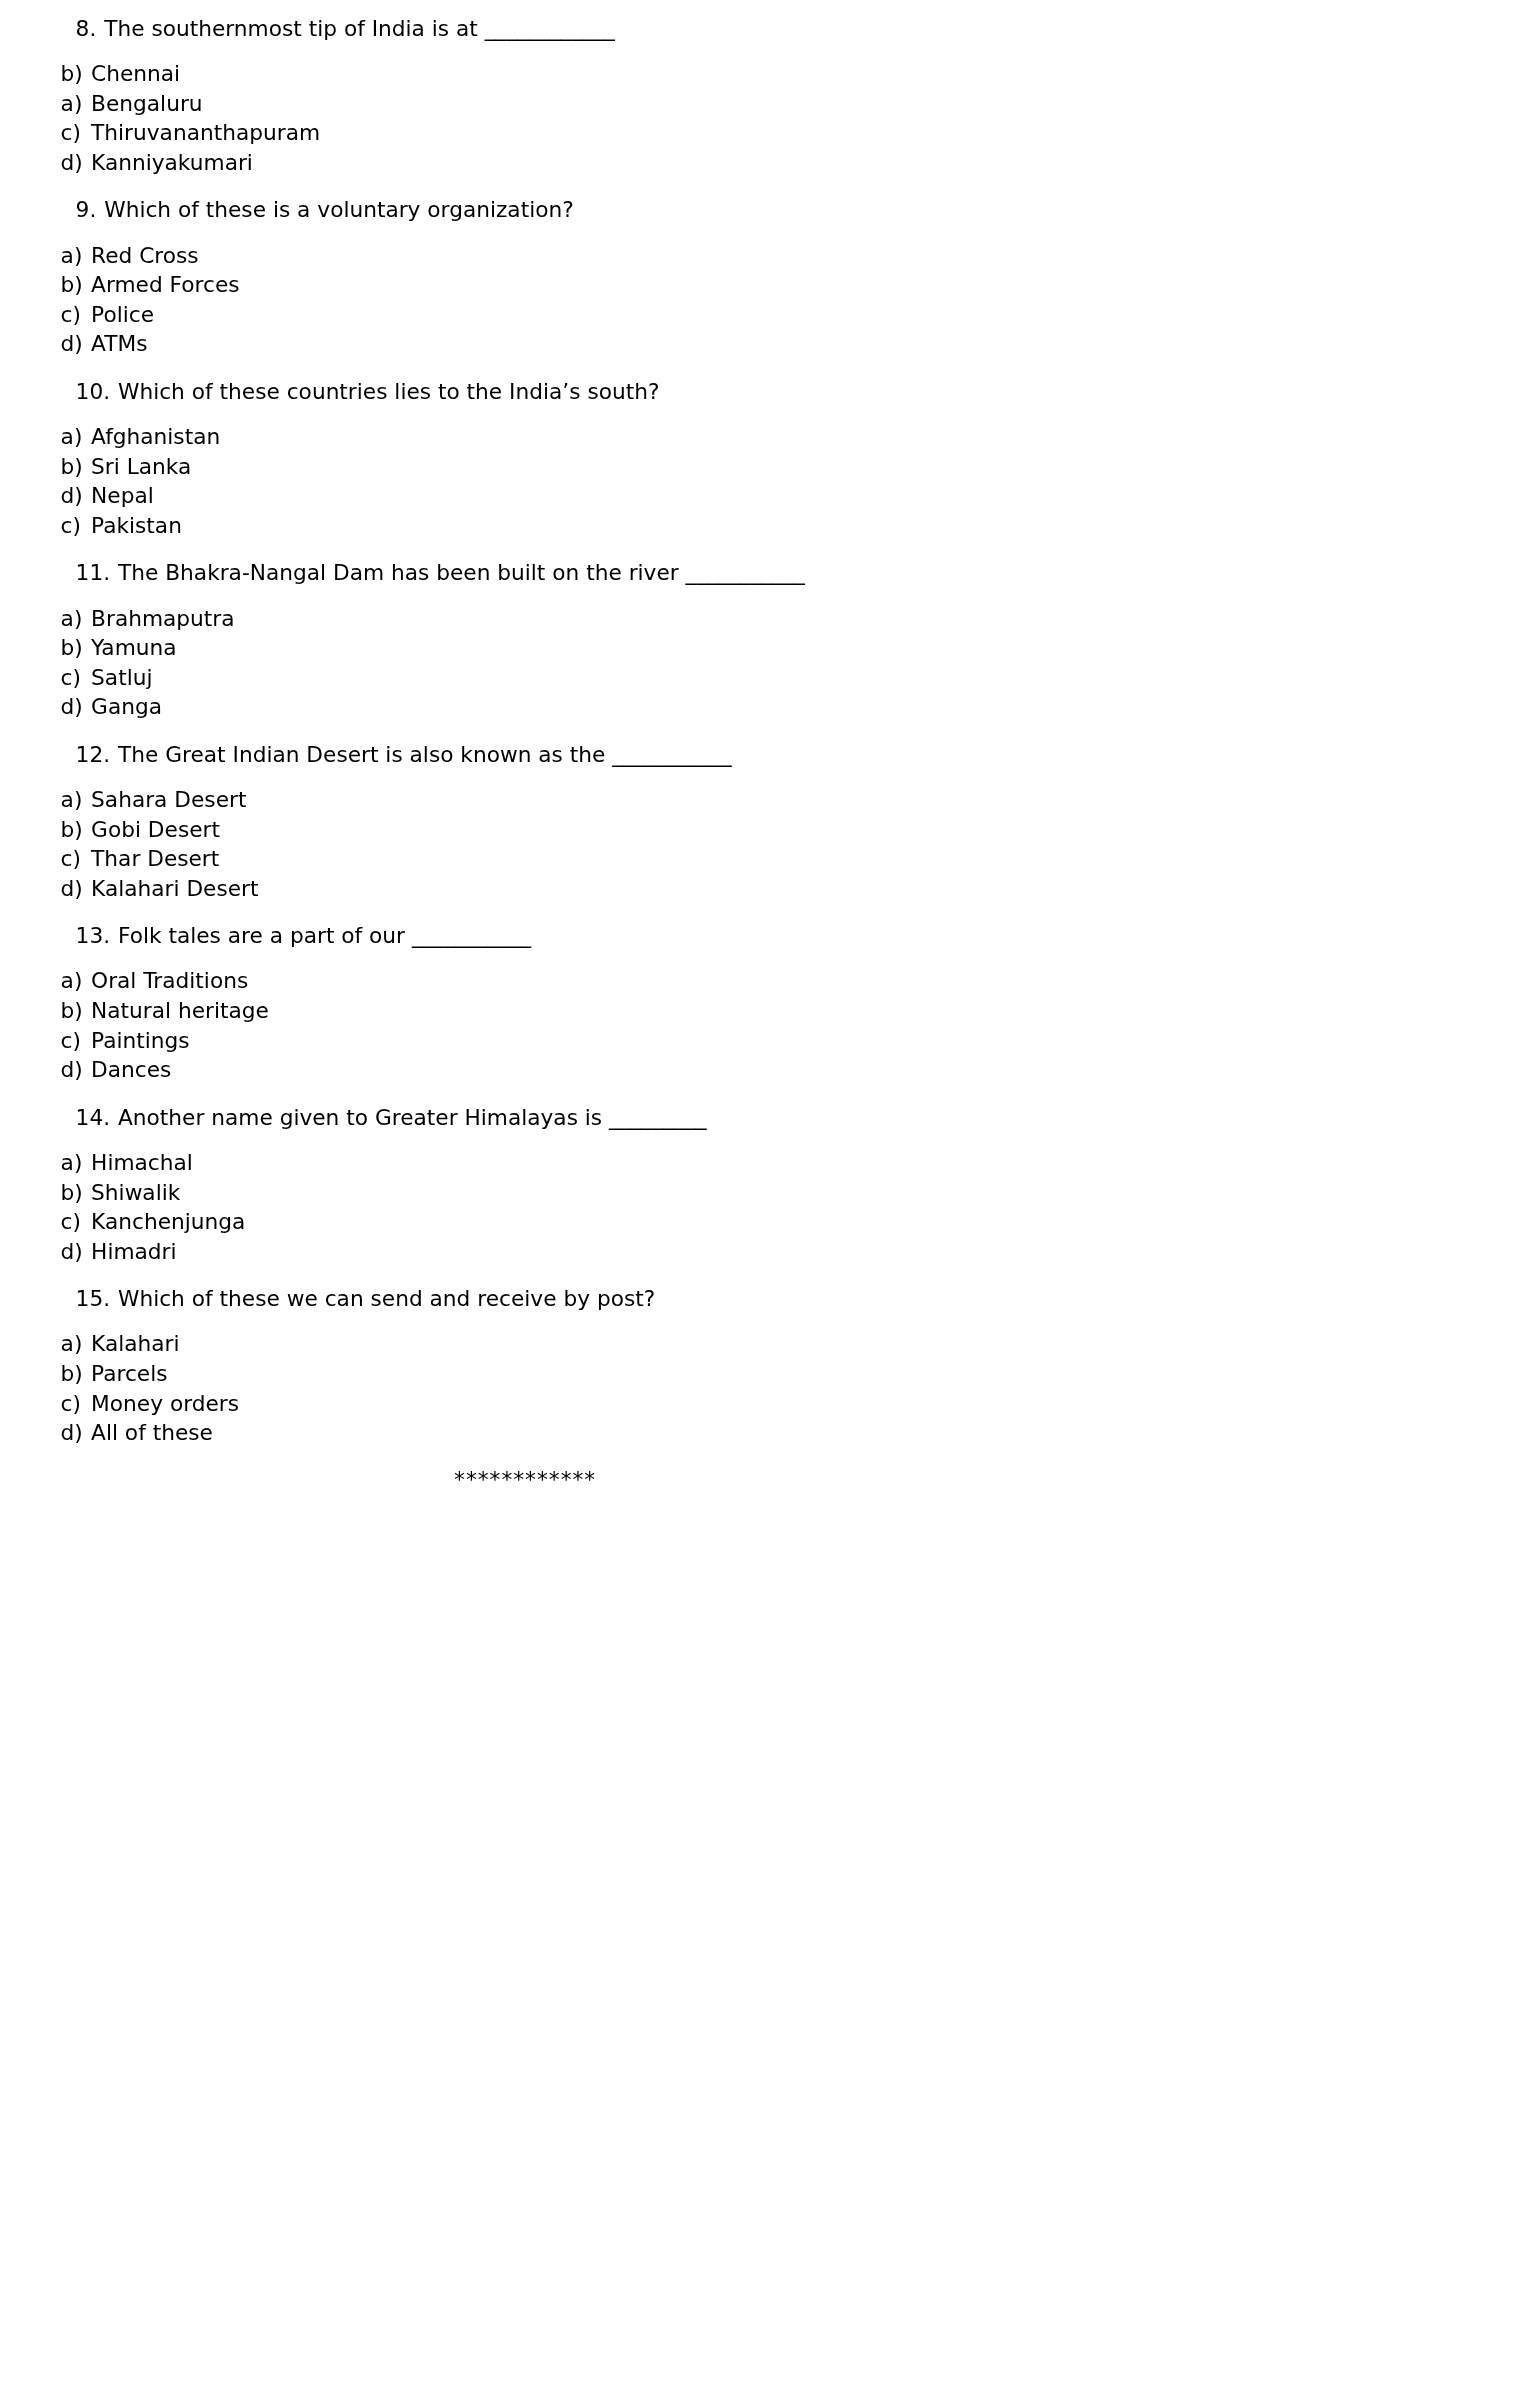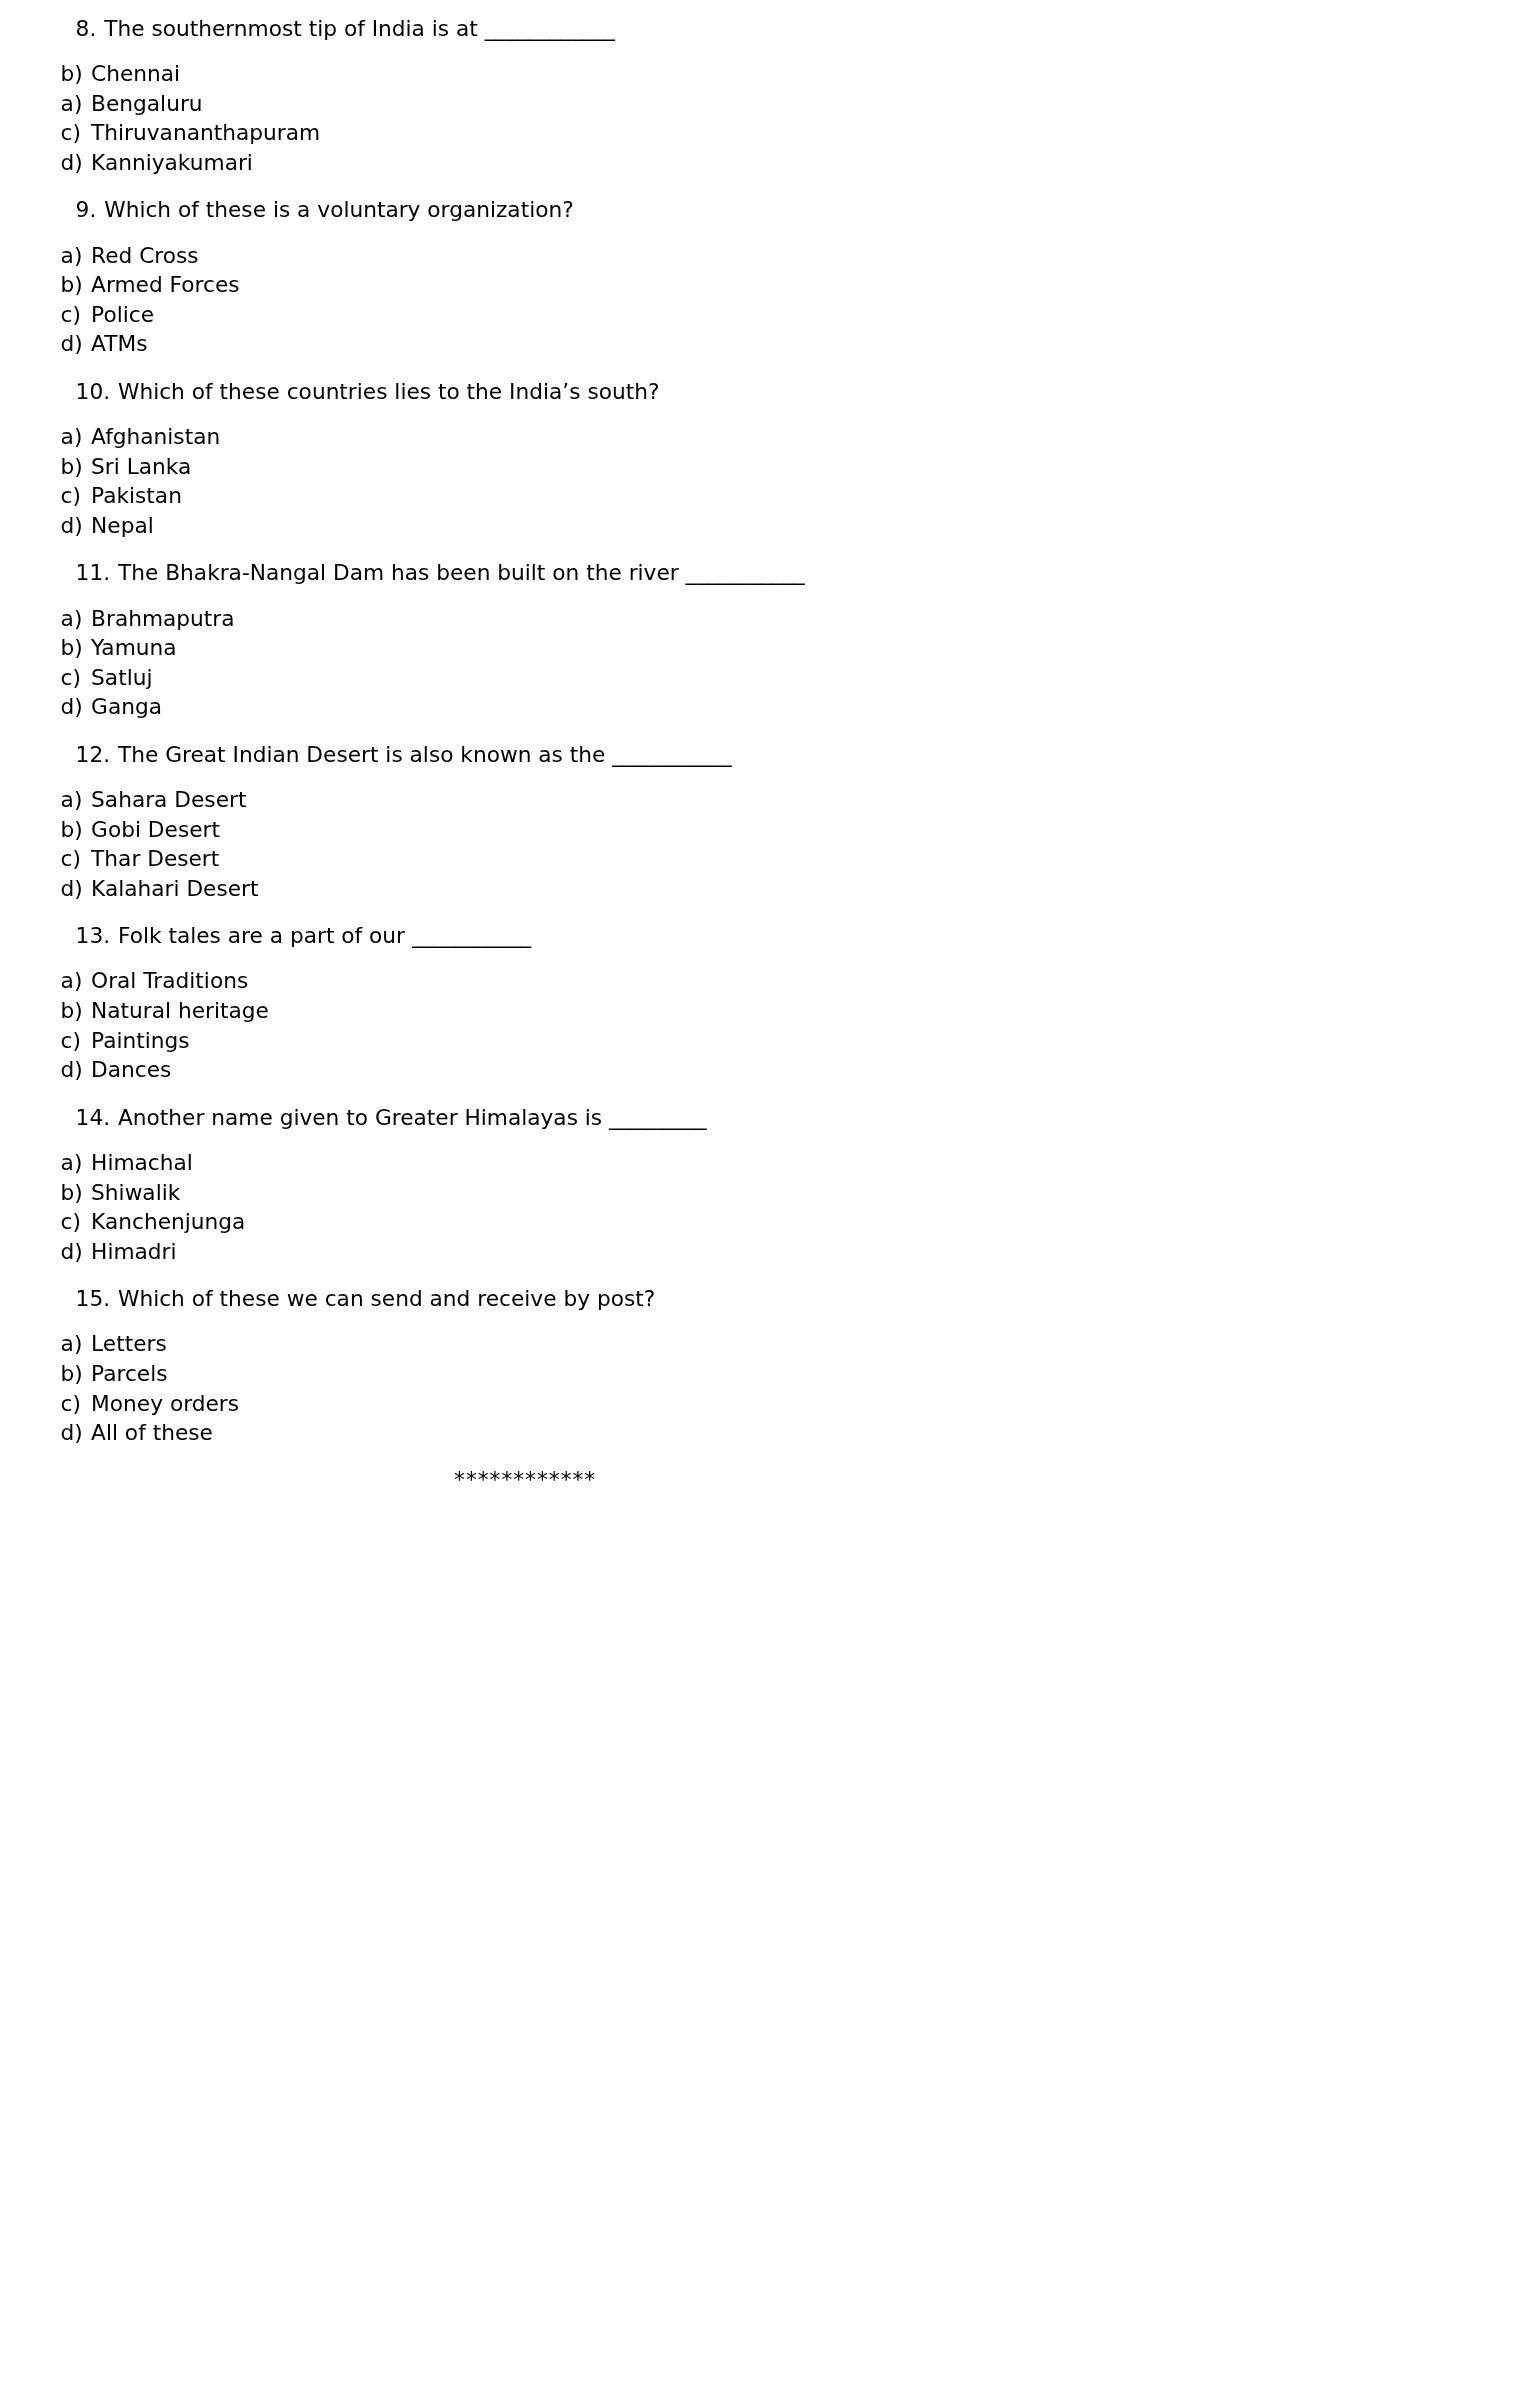--- a/index.html
+++ b/index.html
@@ -114,26 +114,26 @@
     <ul class="options">
   <li class="option">
     <span class="opt-letter">a)</span><span class="opt-label">Afghanistan</span>
   </li>
 
   <li class="option">
     <span class="opt-letter">b)</span><span class="opt-label">Sri Lanka</span>
   </li>
 
   <li class="option">
+    <span class="opt-letter">d)</span><span class="opt-label">Nepal</span>
+  </li>
+
+  <li class="option">
     <span class="opt-letter">c)</span><span class="opt-label">Pakistan</span>
   </li>
-
-  <li class="option">
-    <span class="opt-letter">d)</span><span class="opt-label">Nepal</span>
-  </li>
 </ul>
   </section>
 
   <section class="question">
     <div class="q-line">
       <span class="q-number">11.</span><span class="q-text">The Bhakra-Nangal Dam has been built on the river ___________</span>
     </div>
     <ul class="options">
   <li class="option">
     <span class="opt-letter">a)</span><span class="opt-label">Brahmaputra</span>
@@ -221,21 +221,21 @@
   </li>
 </ul>
   </section>
 
   <section class="question">
     <div class="q-line">
       <span class="q-number">15.</span><span class="q-text">Which of these we can send and receive by post?</span>
     </div>
     <ul class="options">
   <li class="option">
-    <span class="opt-letter">a)</span><span class="opt-label">Letters</span>
+    <span class="opt-letter">a)</span><span class="opt-label">Kalahari</span>
   </li>
 
   <li class="option">
     <span class="opt-letter">b)</span><span class="opt-label">Parcels</span>
   </li>
 
   <li class="option">
     <span class="opt-letter">c)</span><span class="opt-label">Money orders</span>
   </li>
 

